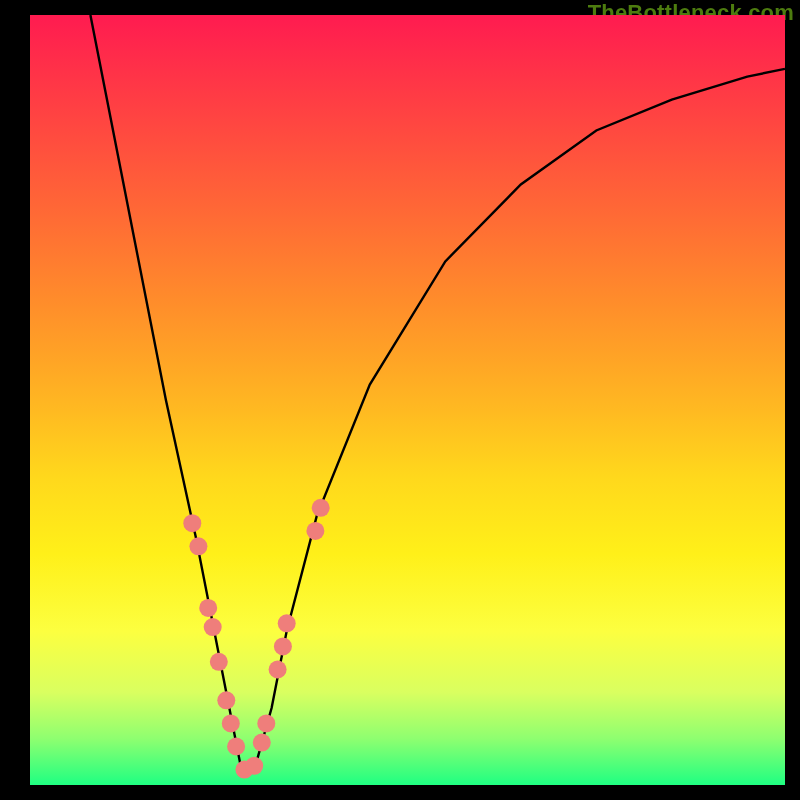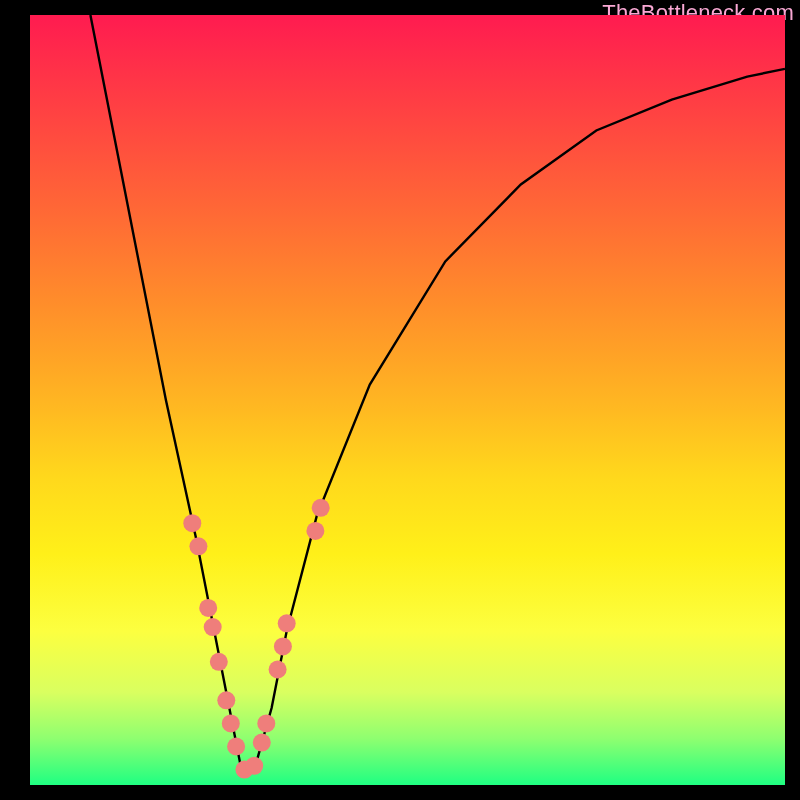--- a/index.html
+++ b/index.html
@@ -36,23 +36,23 @@
       #fcff40 80%,
       #d9ff60 88%,
       #8eff70 94%,
       #1fff82 100%
     );
   }
   .watermark {
     position: absolute;
     top: 0;
     right: 6px;
-    color: #f9a8d4;
+    color: #4d7c0f;
     font-size: 22px;
-    font-weight: 400;
+    font-weight: 700;
     letter-spacing: 0.2px;
     user-select: none;
   }
   svg.curve {
     position: absolute;
     left: 0;
     top: 0;
     width: 755px;
     height: 770px;
   }

